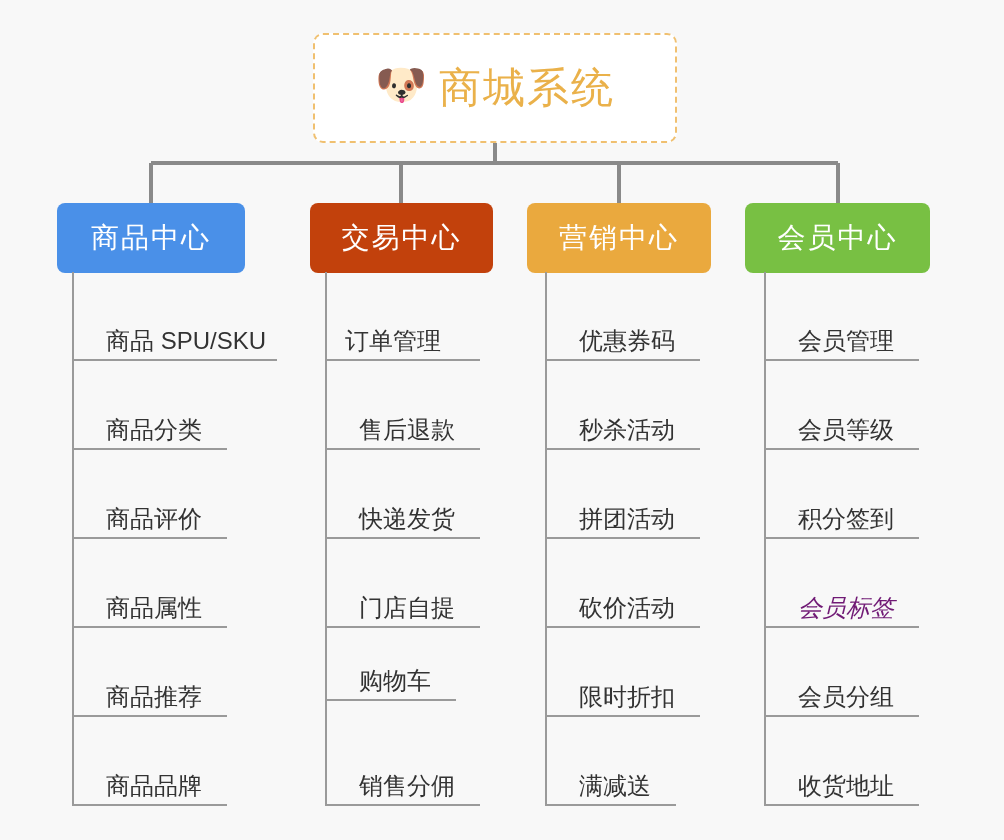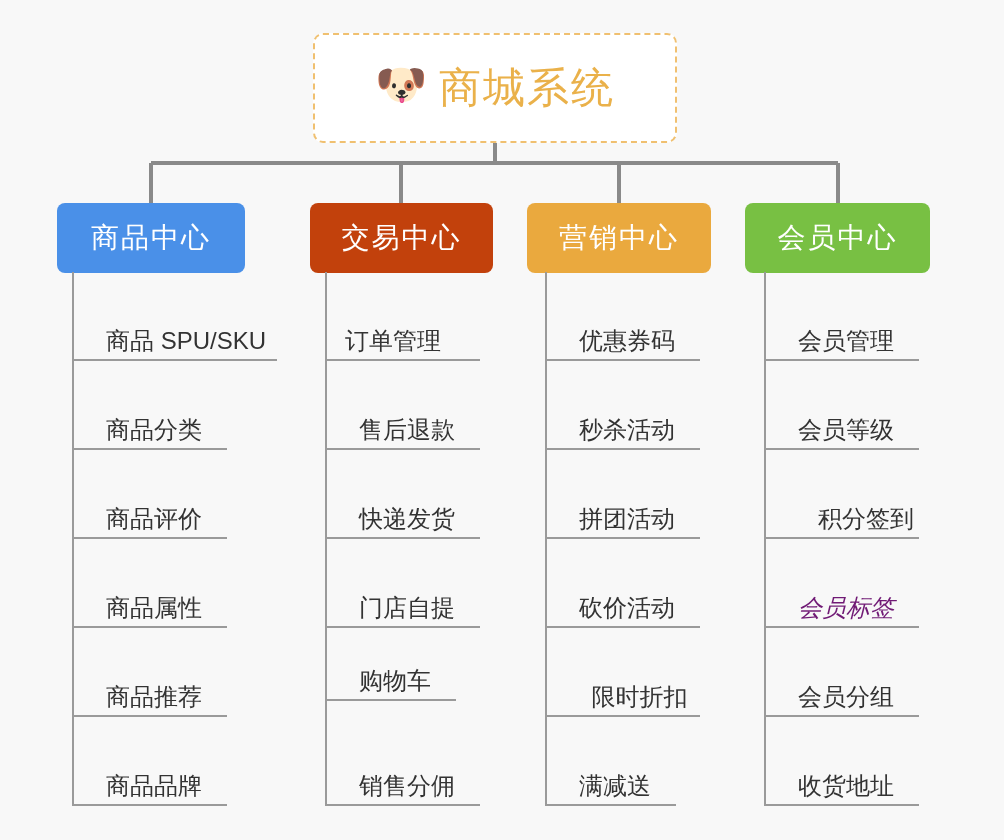--- a/index.html
+++ b/index.html
@@ -195,38 +195,38 @@
       </div>
     <div class="leaf-item" style="top: 89px; width: 155px; border-bottom-color: rgb(154, 154, 154);">
         <span class="leaf-label" style="color: rgb(51, 51, 51);">秒杀活动</span>
       </div>
     <div class="leaf-item" style="top: 178px; width: 155px; border-bottom-color: rgb(154, 154, 154);">
         <span class="leaf-label" style="color: rgb(51, 51, 51);">拼团活动</span>
       </div>
     <div class="leaf-item" style="top: 267px; width: 155px; border-bottom-color: rgb(154, 154, 154);">
         <span class="leaf-label" style="color: rgb(51, 51, 51);">砍价活动</span>
       </div>
-    <div class="leaf-item" style="top: 356px; width: 155px; border-bottom-color: rgb(154, 154, 154); justify-content: center;">
+    <div class="leaf-item" style="top: 356px; width: 155px; border-bottom-color: rgb(154, 154, 154);">
         <span class="leaf-label" style="color: rgb(51, 51, 51);">限时折扣</span>
       </div>
     <div class="leaf-item" style="top: 445px; width: 131px; border-bottom-color: rgb(154, 154, 154);">
         <span class="leaf-label" style="color: rgb(51, 51, 51);">满减送</span>
       </div>
   </div>
 
   <div class="leaf-col" id="col-3" style="left:764px;">
     <div class="leaf-trunk" style="height: 534px; background: rgb(154, 154, 154);"></div>
     <div class="leaf-item" style="top: 0px; width: 155px; border-bottom-color: rgb(154, 154, 154);">
         <span class="leaf-label" style="color: rgb(51, 51, 51);">会员管理</span>
       </div>
     <div class="leaf-item" style="top: 89px; width: 155px; border-bottom-color: rgb(154, 154, 154);">
         <span class="leaf-label" style="color: rgb(51, 51, 51);">会员等级</span>
       </div>
     <div class="leaf-item" style="top: 178px; width: 155px; border-bottom-color: rgb(154, 154, 154);">
-        <span class="leaf-label" style="color: rgb(51, 51, 51); margin-left: 20px;">积分签到</span>
+        <span class="leaf-label" style="color: rgb(51, 51, 51);">积分签到</span>
       </div>
     <div class="leaf-item" style="top: 267px; width: 155px; border-bottom-color: rgb(154, 154, 154);">
         <span class="leaf-label" style="color: #701a75; font-style: italic;">会员标签</span>
       </div>
     <div class="leaf-item" style="top: 356px; width: 155px; border-bottom-color: rgb(154, 154, 154);">
         <span class="leaf-label" style="color: rgb(51, 51, 51);">会员分组</span>
       </div>
     <div class="leaf-item" style="top: 445px; width: 155px; border-bottom-color: rgb(154, 154, 154);">
         <span class="leaf-label" style="color: rgb(51, 51, 51); margin-top: 48px;">收货地址</span>
       </div>

